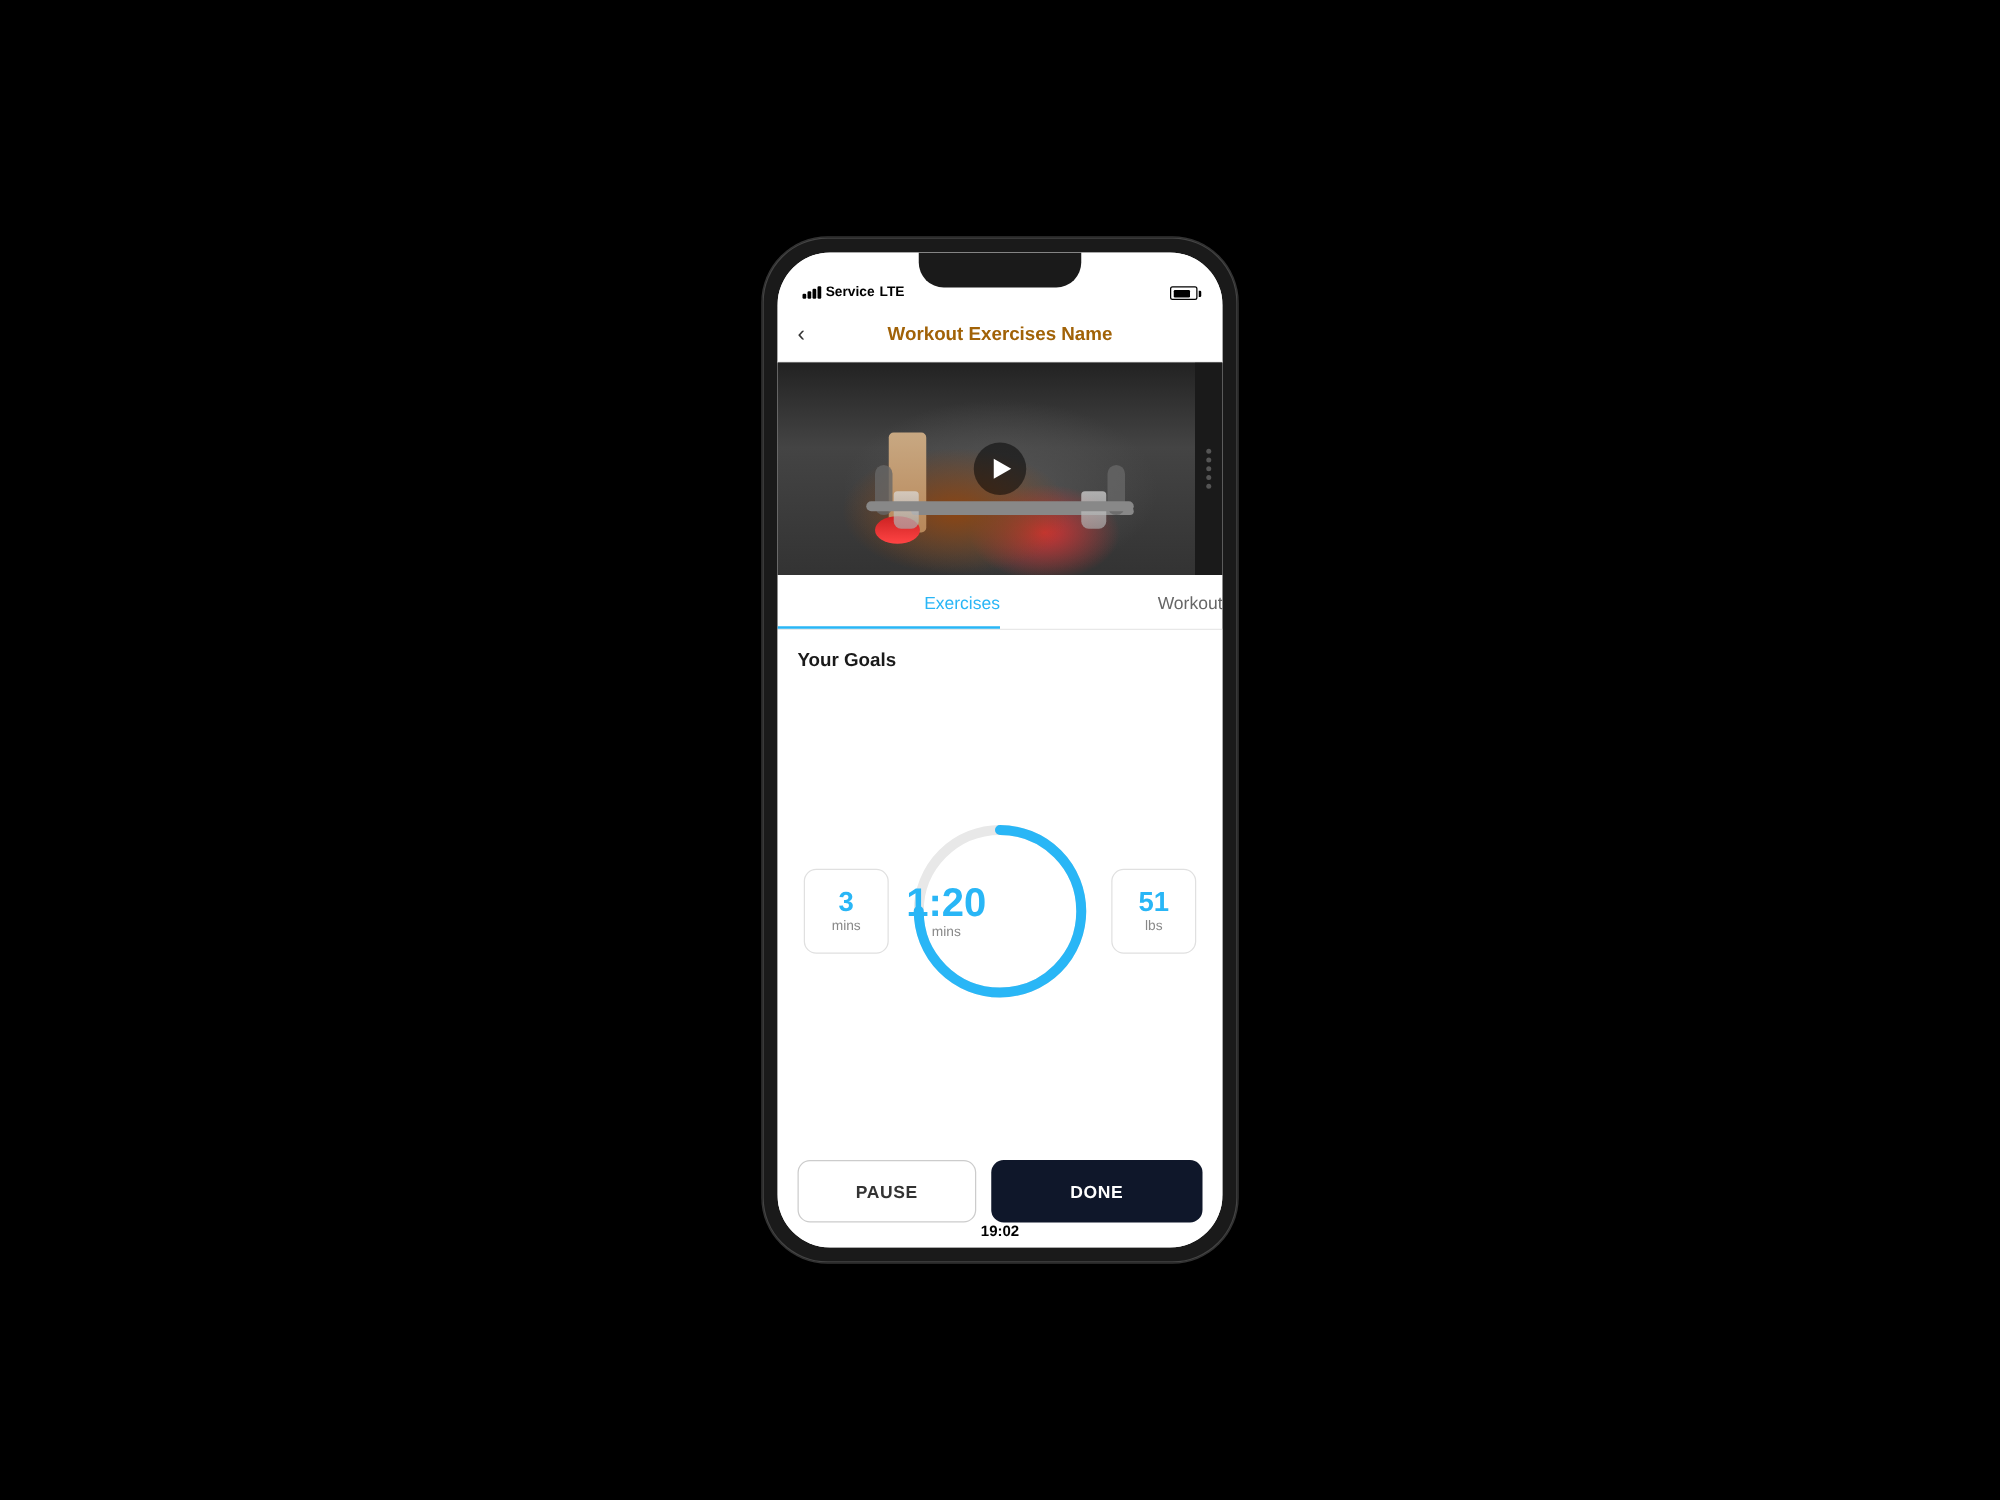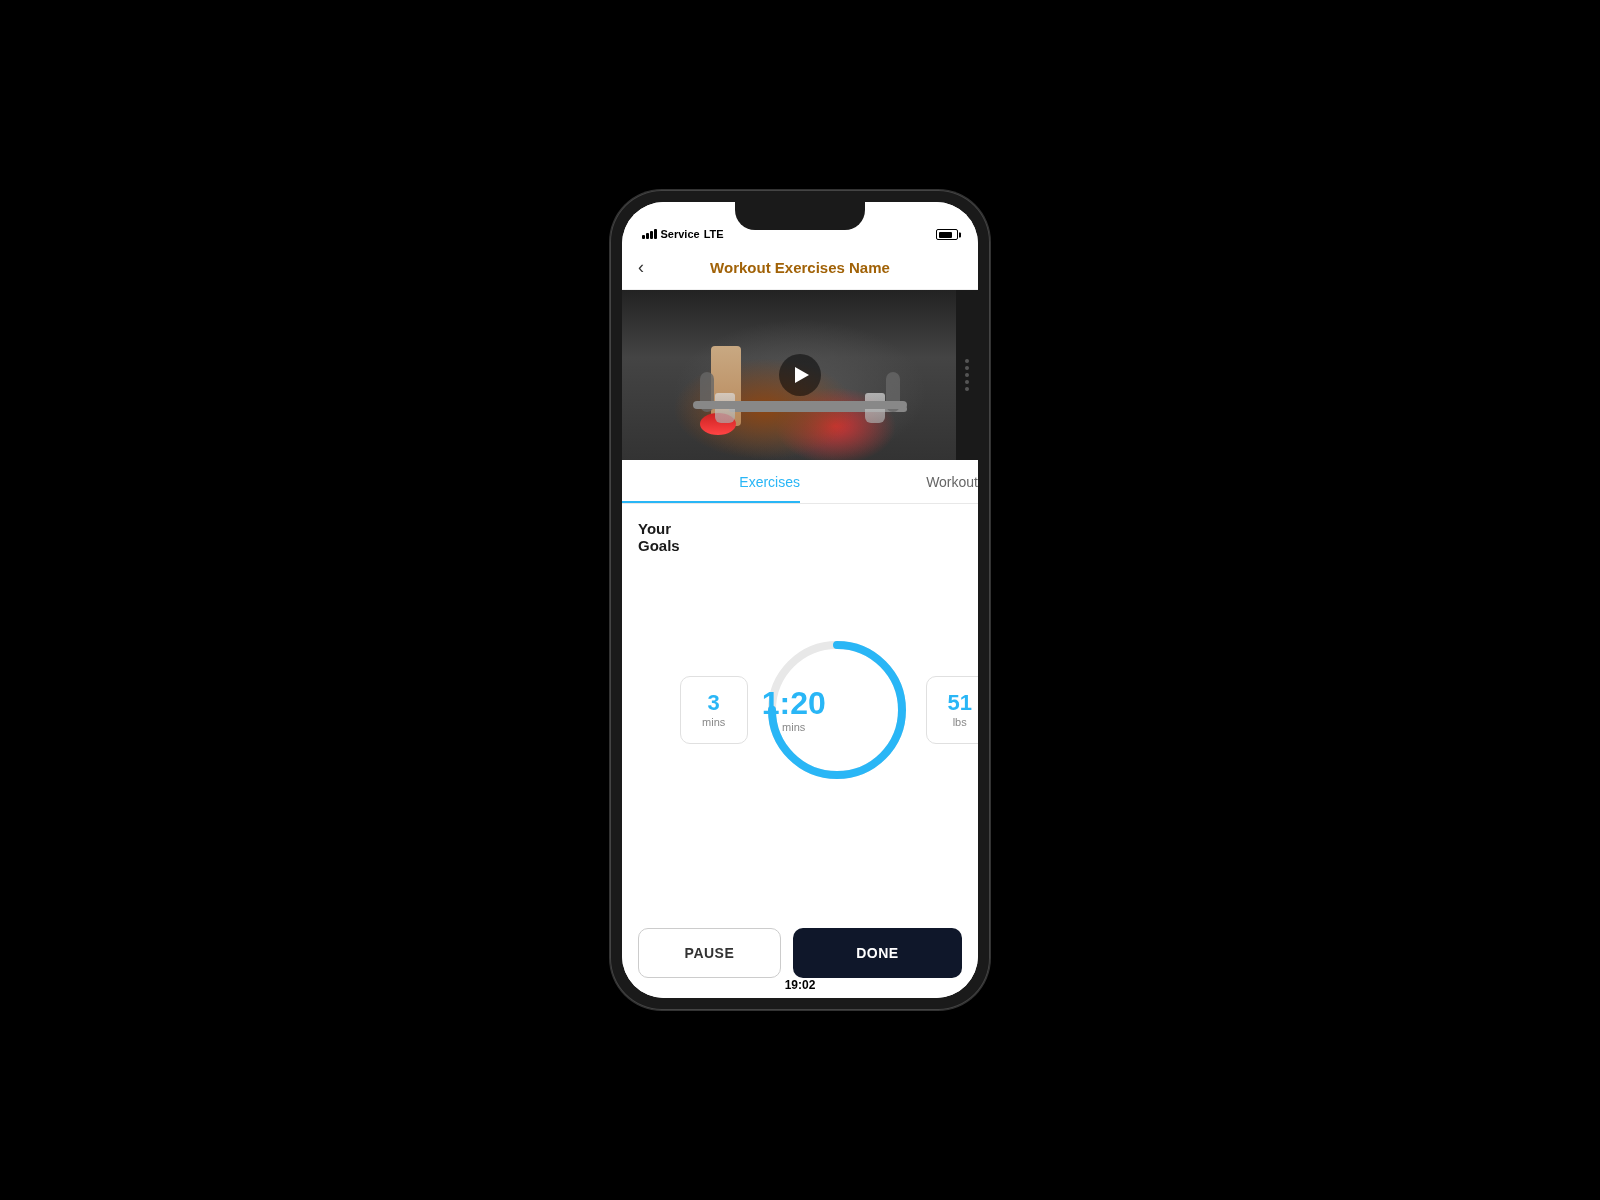--- a/index.html
+++ b/index.html
@@ -285,20 +285,21 @@
       color: #666;
     }
 
     
     .content {
       flex: 1;
       background: #fff;
       padding: 16px;
       overflow-y: auto;
       display: flex;
+      flex-direction: column;
     }
 
     .goals-label {
       font-size: 15px;
       font-weight: 600;
       color: #1a1a1a;
       margin-bottom: 20px;
     }
 
     

